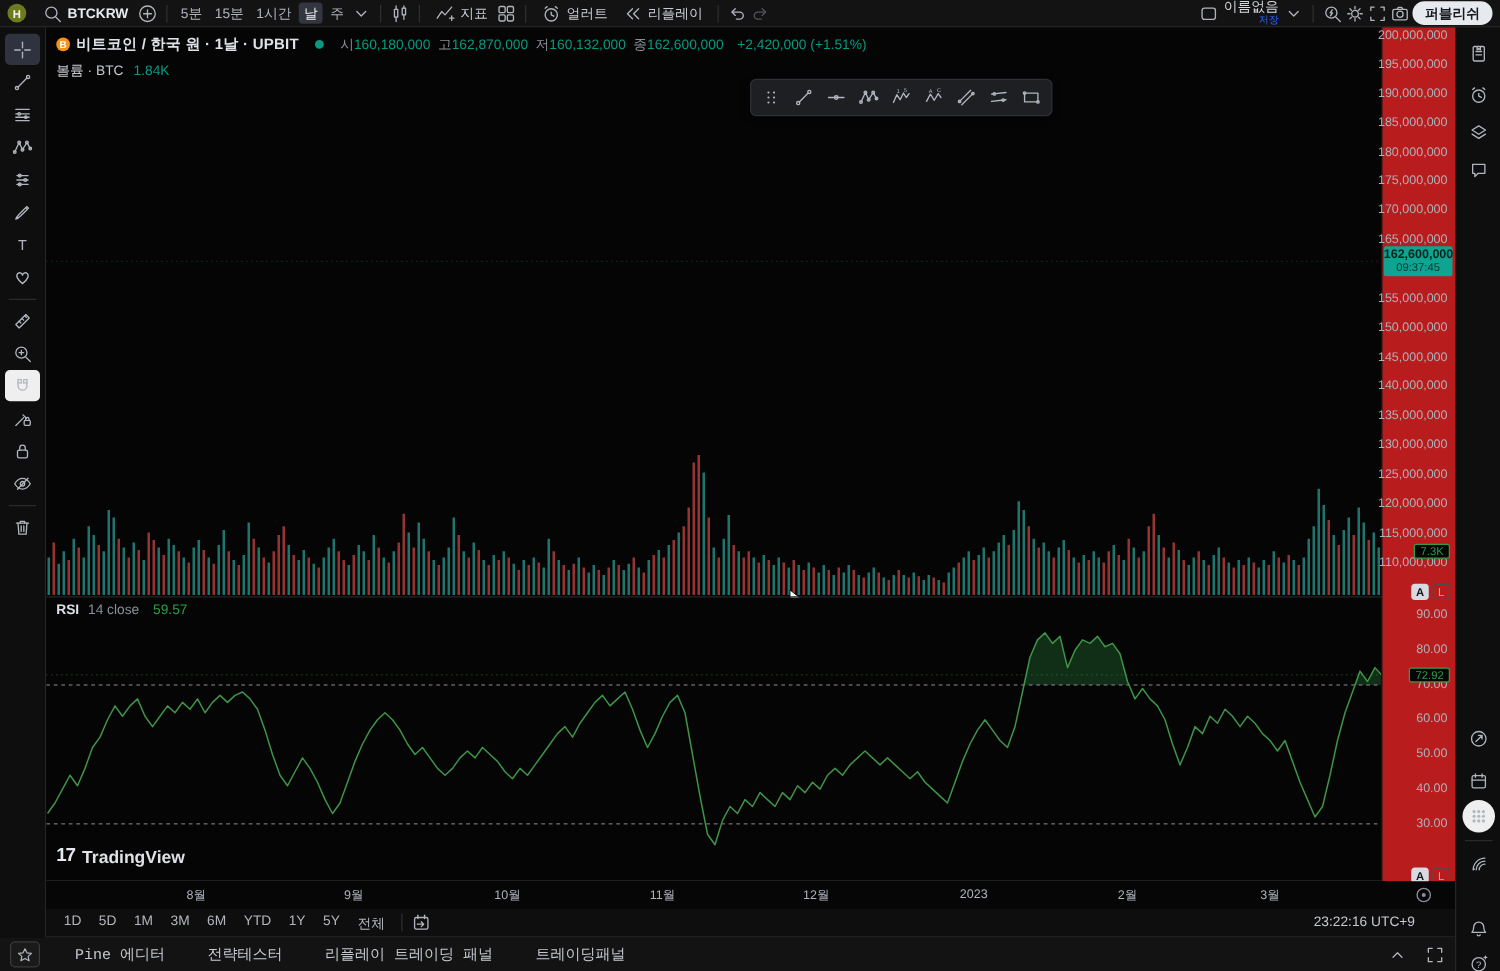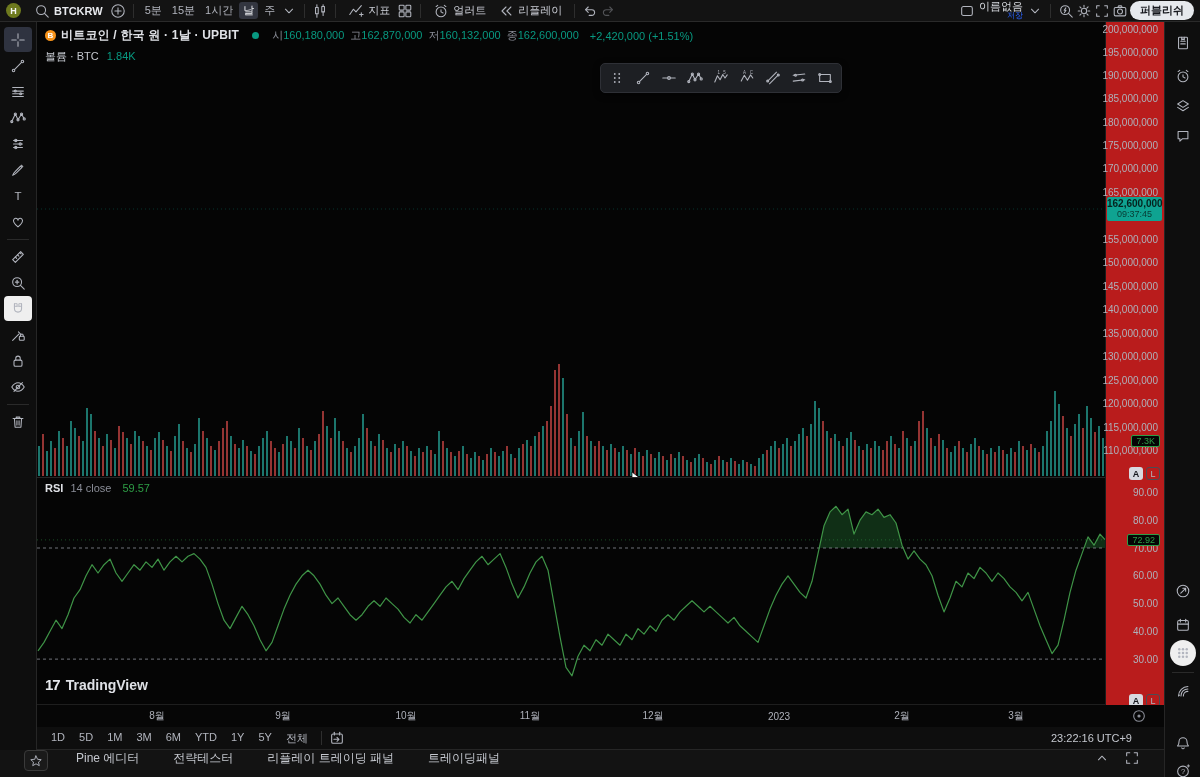--- a/index.html
+++ b/index.html
@@ -77,21 +77,21 @@
 
   #time-axis { position:absolute; left:37px; top:705px; width:1127px; height:22px; background:#060606; font-size:10px; }
   .t-label { position:absolute; top:50%; transform:translate(-50%,-50%); color:#aeb1ba; }
   #goto-realtime { position:absolute; left:1094px; top:3px; width:16px; height:16px; color:#8b8e98; cursor:pointer; }
 
   
   #range-bar { position:absolute; left:37px; top:727px; width:1127px; height:23px; background:#0e0e0e; border-bottom:1px solid #262626;
                display:flex; align-items:center; font-size:11px; padding:0 8px; gap:2px; }
   .range-btn { padding:1px 6px; border-radius:3px; cursor:pointer; color:#b2b5be; }
   #clock { margin-left:auto; margin-right:24px; color:#c5c8cf; }
-  #tabs-bar { position:absolute; left:0; top:750px; width:1164px; height:27px; background:#131313; display:flex; padding:0 24px; gap:26px; font-size:12px; }
+  #tabs-bar { position:absolute; left:0; top:750px; width:1164px; height:27px; background:#131313; display:flex; align-items:center; padding:0 8px; gap:26px; font-size:12px;font-family:Liberation Mono, monospace; }
   #fav-star { width:24px; height:21px; border:1px solid #3a3a3a; border-radius:4px; color:#d6d9de; display:flex; align-items:center; justify-content:center; cursor:pointer; margin-right:2px; background:#1a1a1a; }
   .btab { color:#c5c8cf; cursor:pointer; white-space:nowrap; }
   #tabs-right { margin-left:auto; display:flex; gap:14px; }
 
   
   #mouse-cursor { position:absolute; left:593px; top:449px; width:14px; height:14px; pointer-events:none; }
 </style>
 </head>
 <body>
 

